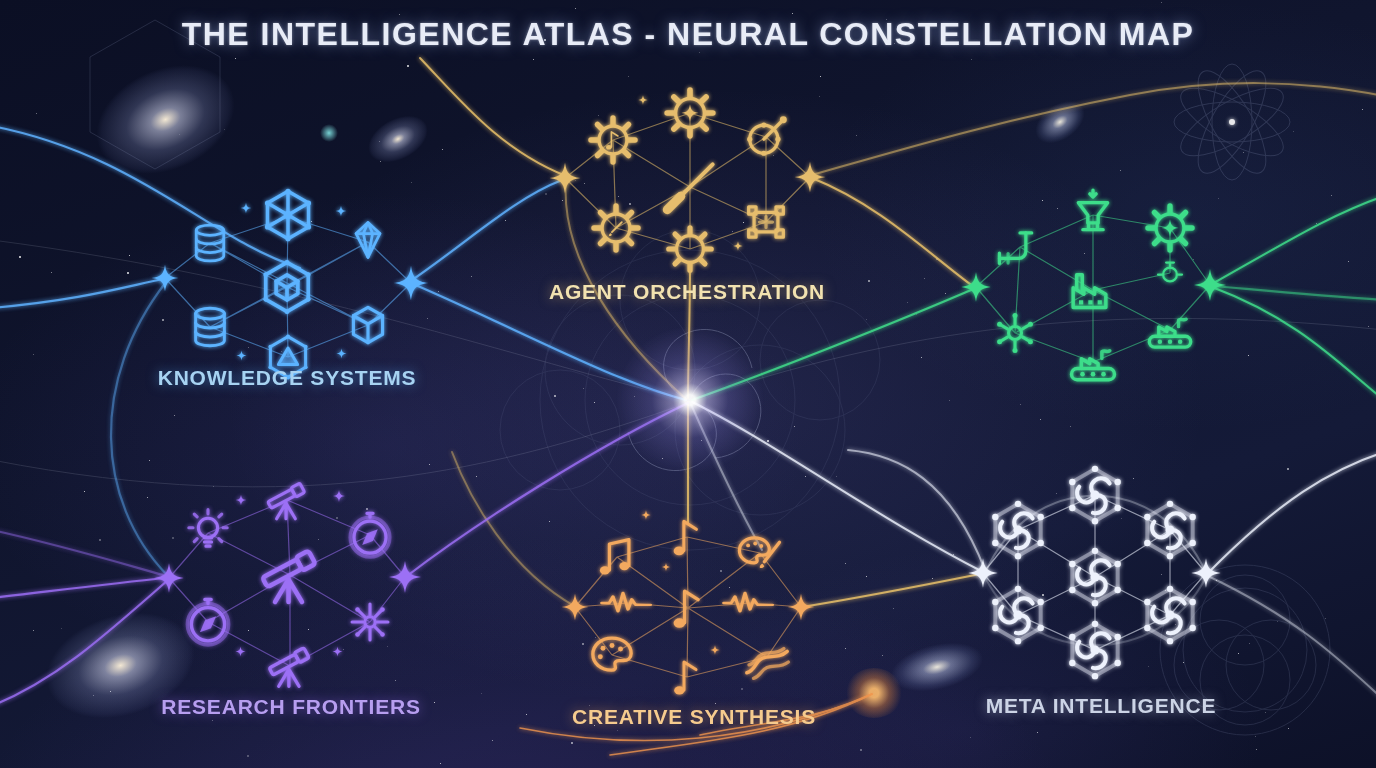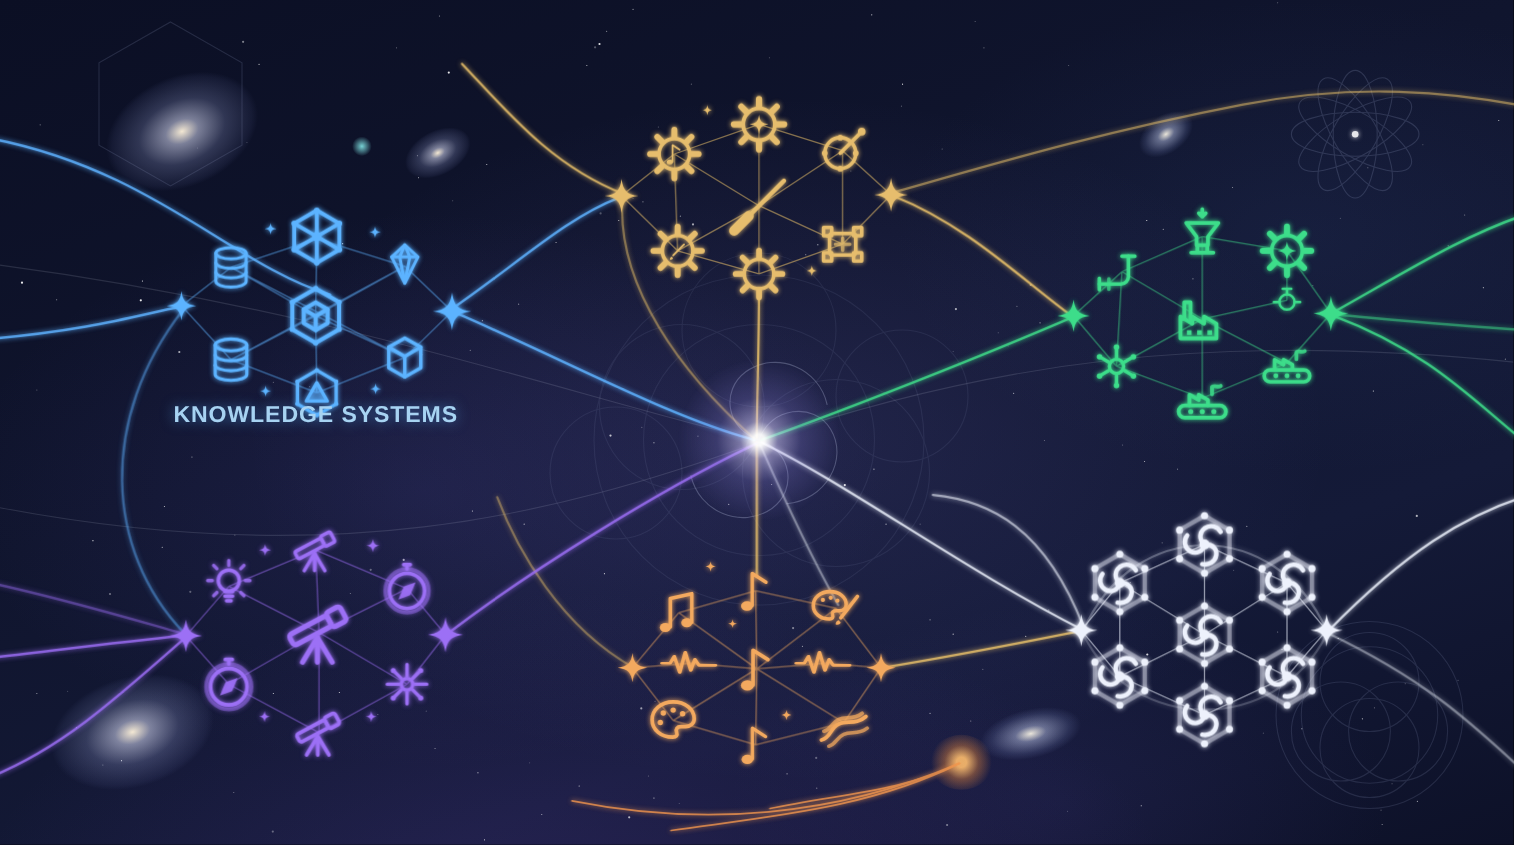--- a/index.html
+++ b/index.html
@@ -641,16 +641,21 @@
         <use href="#s-spiral" x="1138" y="583" width="64" height="64"></use>
         <use href="#s-spiral" x="1063" y="618" width="64" height="64"></use>
         <use href="#s-star4" x="961" y="551" width="44" height="44"></use>
         <use href="#s-star4" x="1184" y="551" width="44" height="44"></use>
       </g>
     </g>
   </svg>
 
   <div class="vortex"></div>
 
+  <div class="title">THE INTELLIGENCE ATLAS - NEURAL CONSTELLATION MAP</div>
 
   <div class="lbl lbl-knowledge">KNOWLEDGE SYSTEMS</div>
+  <div class="lbl lbl-agent">AGENT ORCHESTRATION</div>
+  <div class="lbl lbl-research">RESEARCH FRONTIERS</div>
+  <div class="lbl lbl-creative">CREATIVE SYNTHESIS</div>
+  <div class="lbl lbl-meta">META INTELLIGENCE</div>
 
 </div>
 
 </body></html>

